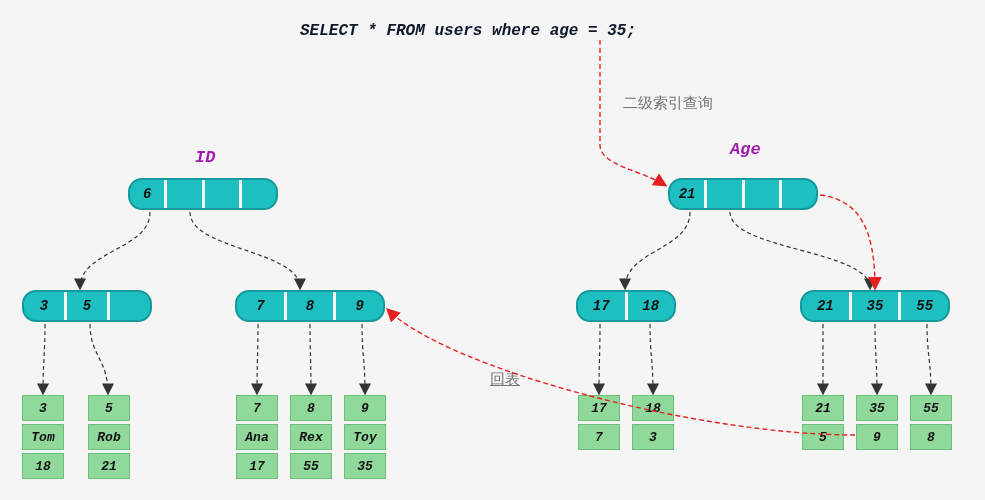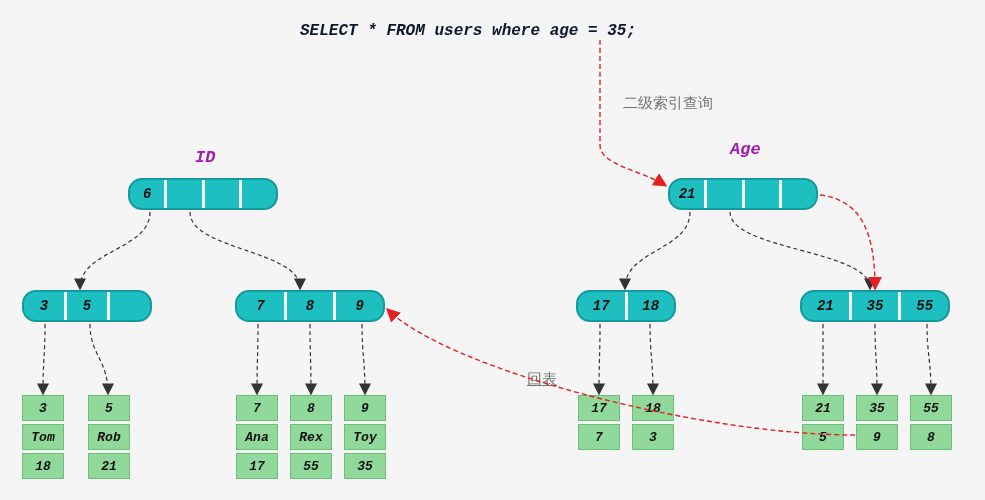--- a/index.html
+++ b/index.html
@@ -83,21 +83,21 @@
 </style>
 </head>
 <body>
 
 <div class="sql">SELECT * FROM users where age = 35;</div>
 
 <div class="tree-label" style="left:195px; top:148px;">ID</div>
 <div class="tree-label" style="left:730px; top:140px;">Age</div>
 
 <div class="annotation" style="left:623px; top:94px;">二级索引查询</div>
-<div class="annotation" style="left:527px; top:370px;text-decoration:underline;">回表</div>
+<div class="annotation" style="left:490px; top:370px;text-decoration:underline;">回表</div>
 
 <div class="node" style="left:128px; top:178px; width:150px;">
   <div class="slot">6</div>
   <div class="slot"></div>
   <div class="slot"></div>
   <div class="slot"></div>
 </div>
 
 <div class="node" style="left:22px; top:290px; width:130px;">
   <div class="slot">3</div>

